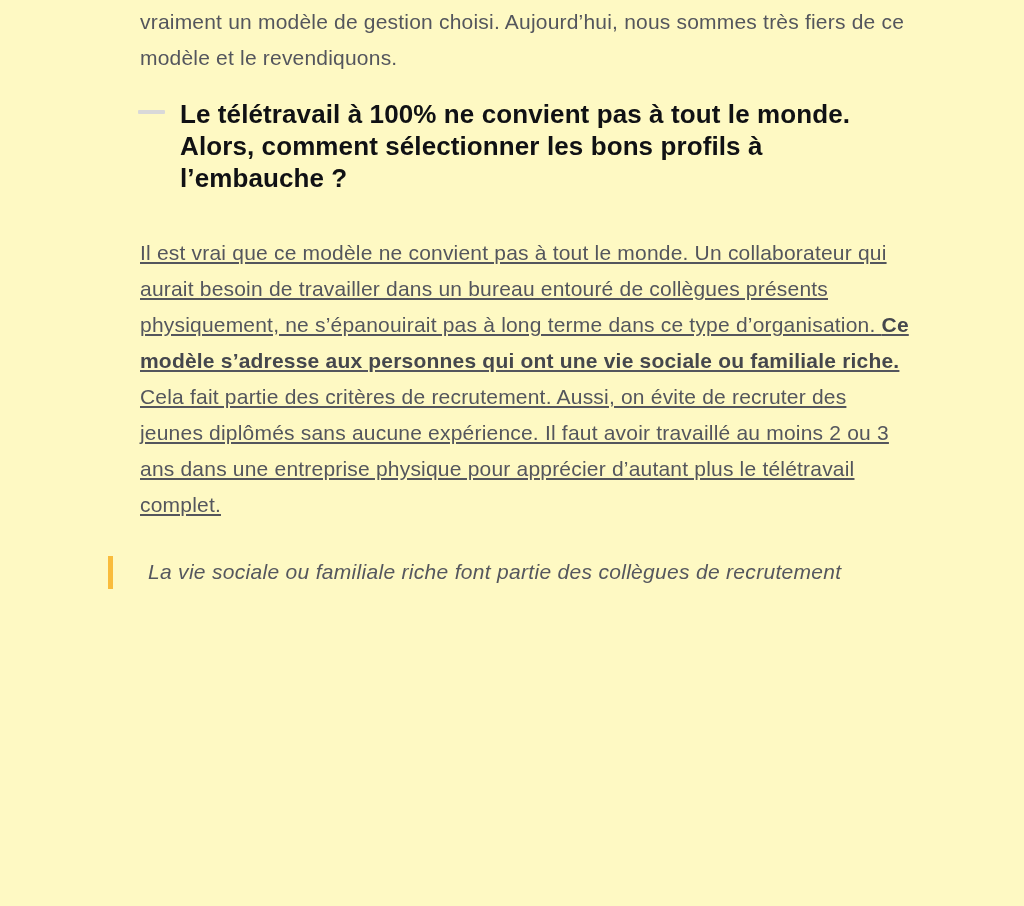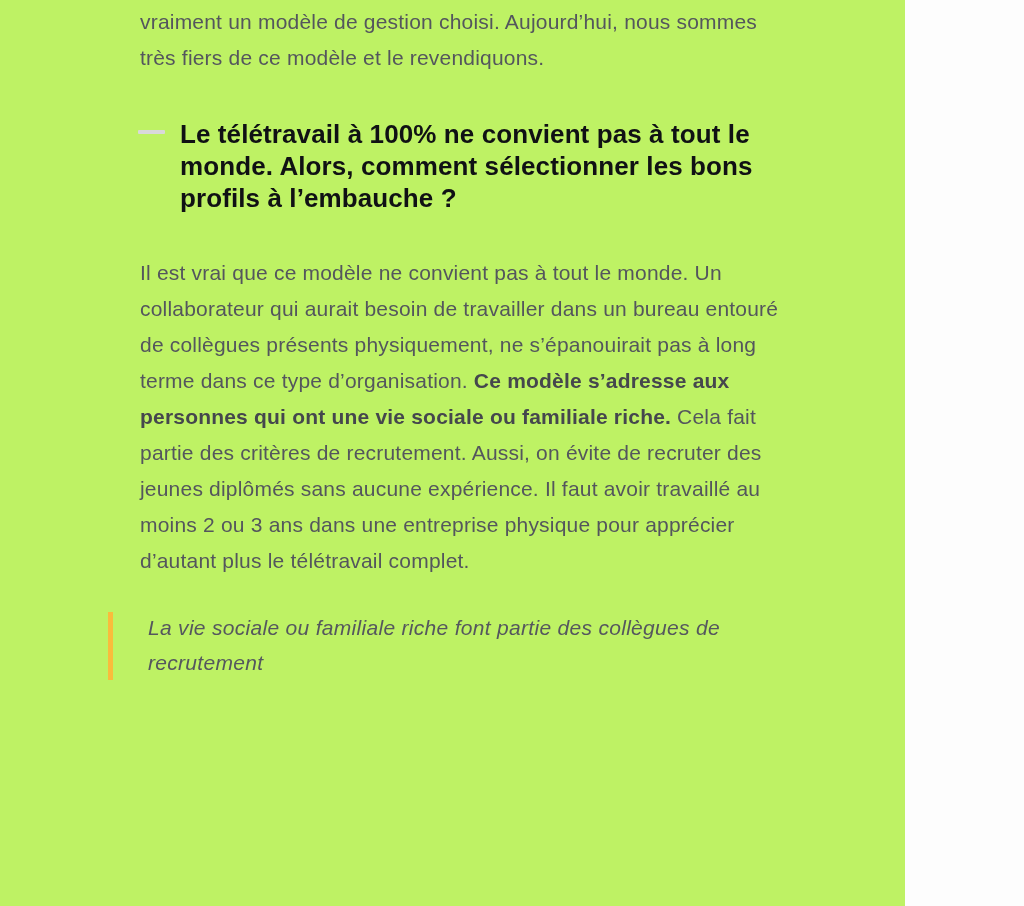--- a/index.html
+++ b/index.html
@@ -5,62 +5,62 @@
   html, body {
     margin: 0;
     padding: 0;
   }
   body {
     background: #fdfdfd;
     font-family: "Liberation Sans", "DejaVu Sans", sans-serif;
   }
   .page {
     position: relative;
-    width: 905px;
+    width: 1024px;
     height: 906px;
     overflow: hidden;
-    background: #bef264;
+    background: #fef9c3;
   }
   .content {
     box-sizing: border-box;
     padding: 4px 110px 0 140px;
   }
   .body-text {
     margin: 0;
     font-size: 21px;
     line-height: 36px;
     letter-spacing: 0.2px;
     color: #54565d;
   }
   .body-text .bold-highlight {
     font-weight: 700;
     color: #45474d;
   }
   .question {
     display: flex;
     align-items: flex-start;
-    margin: 42px 0 0 -2px;
+    margin: 22px 0 0 -2px;
   }
   .question .dash {
     flex: 0 0 27px;
     height: 4px;
     margin-top: 12px;
     background: #d9d9d9;
     border-radius: 1px;
   }
   .question .q-text {
     margin: 0 0 0 15px;
     font-size: 26px;
     line-height: 32px;
     font-weight: 700;
     letter-spacing: 0.1px;
     color: #101114;
     max-width: 730px;
   }
-  .answer-1 { margin-top: 41px; }
+  .answer-1 { margin-top: 41px; text-decoration: underline; }
   .pullquote {
     position: relative;
     margin: 31px 0 0 -32px;
     padding: 0 0 0 40px;
   }
   .pullquote .accent-bar {
     position: absolute;
     left: 0;
     top: 2px;
     bottom: 0;

